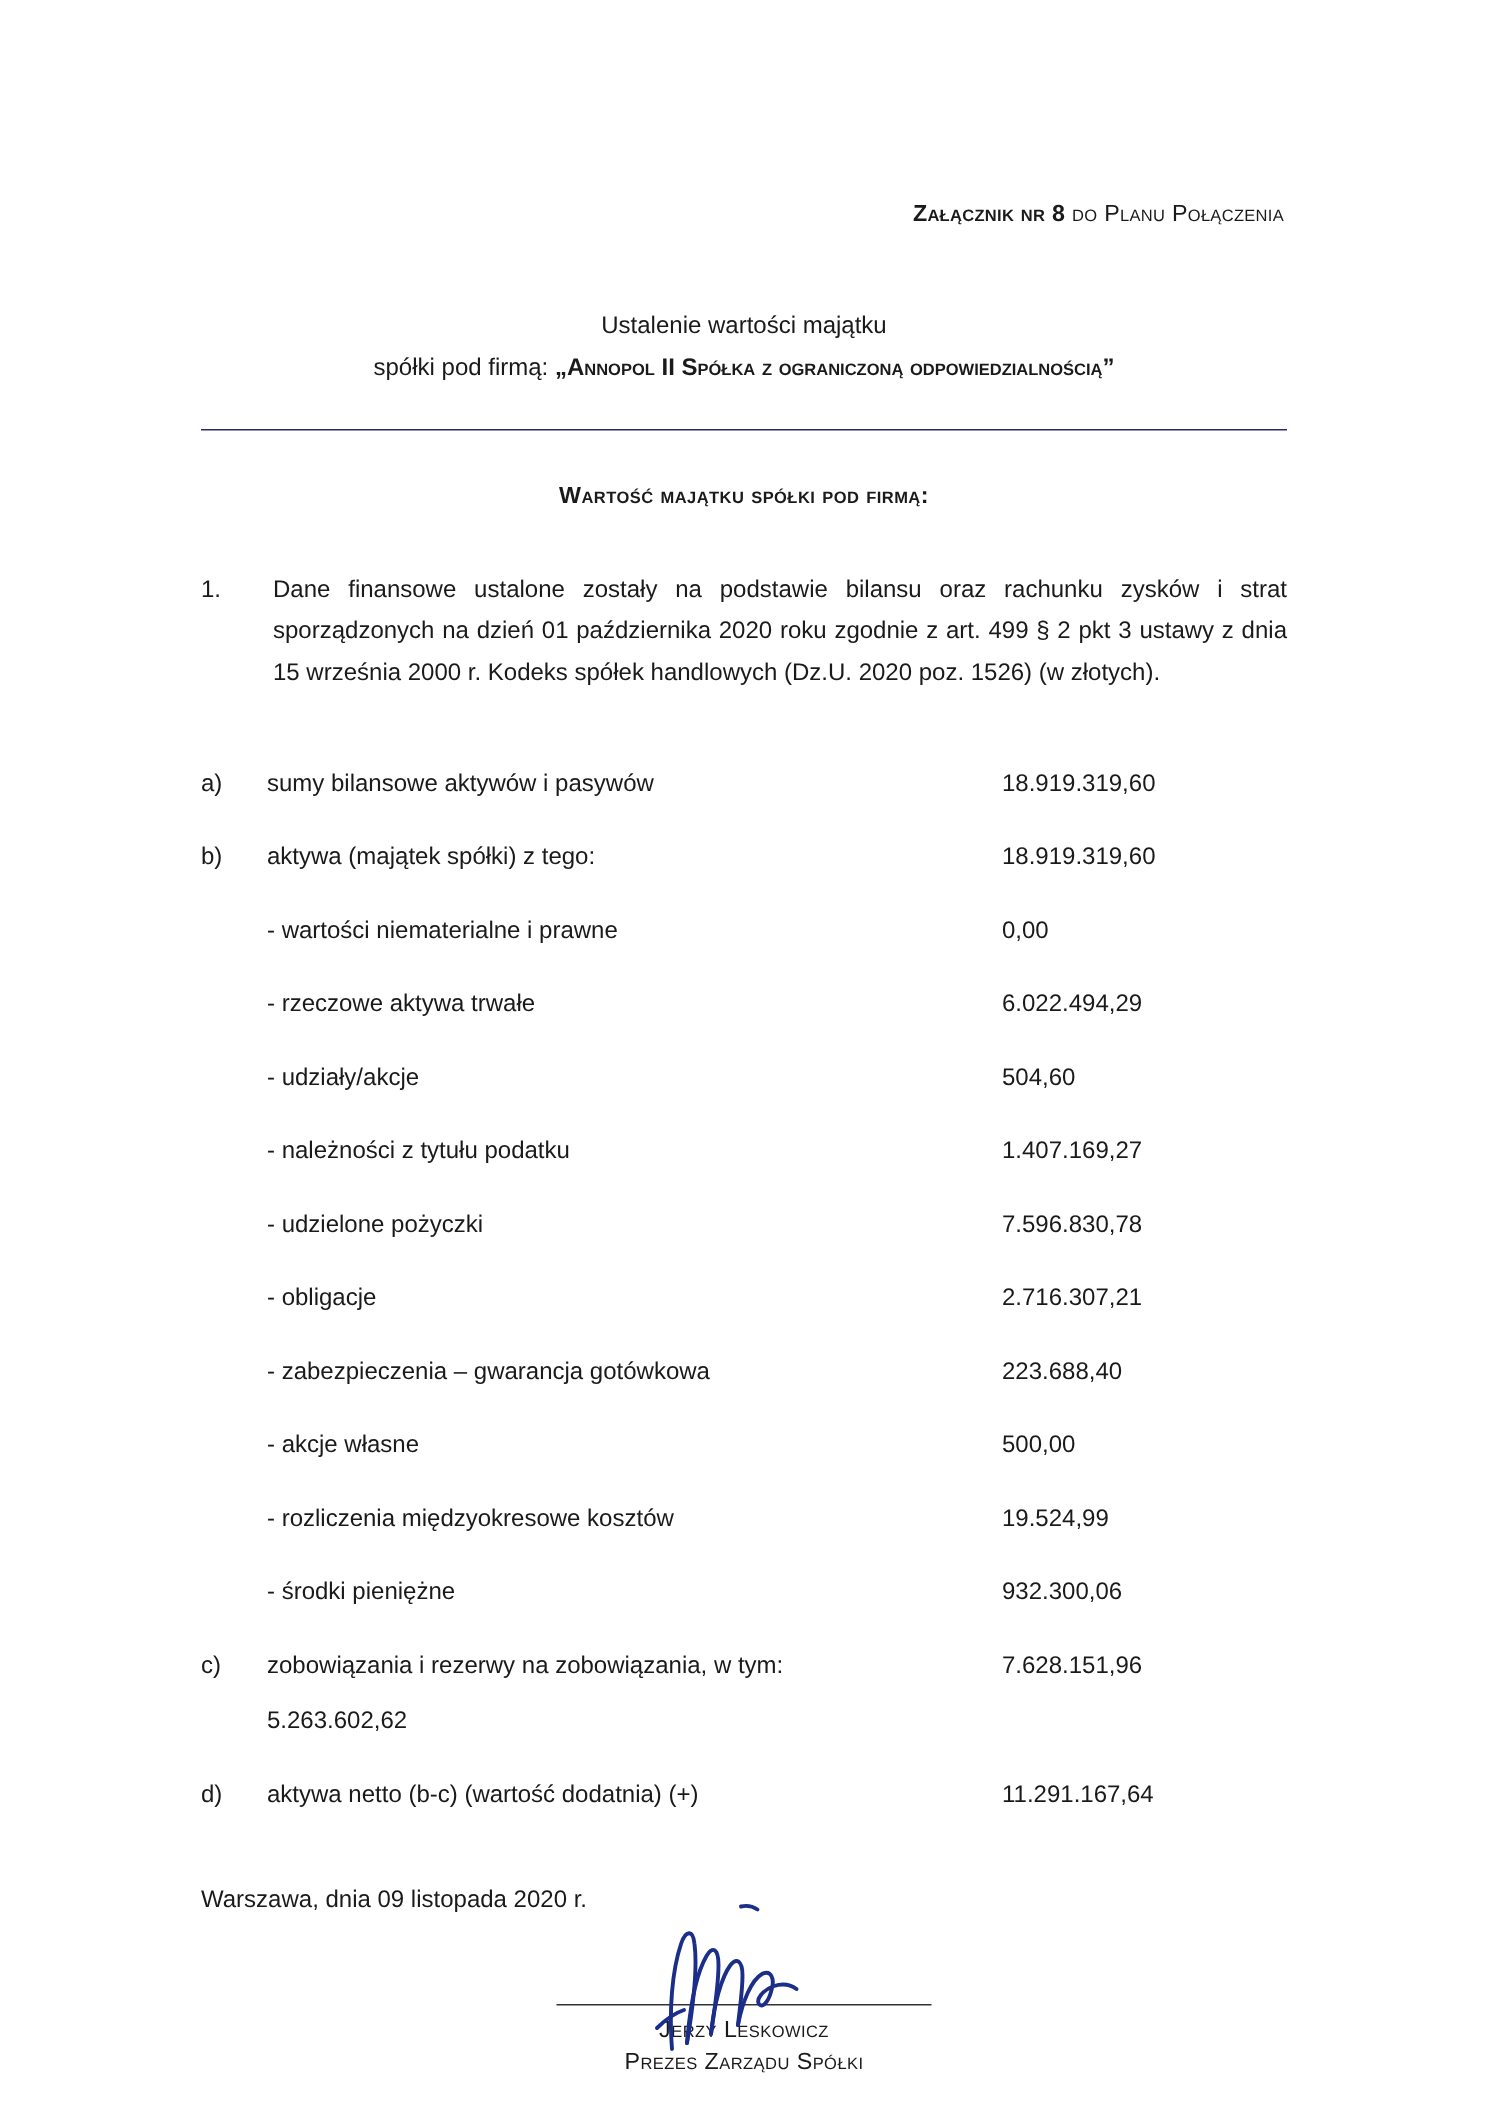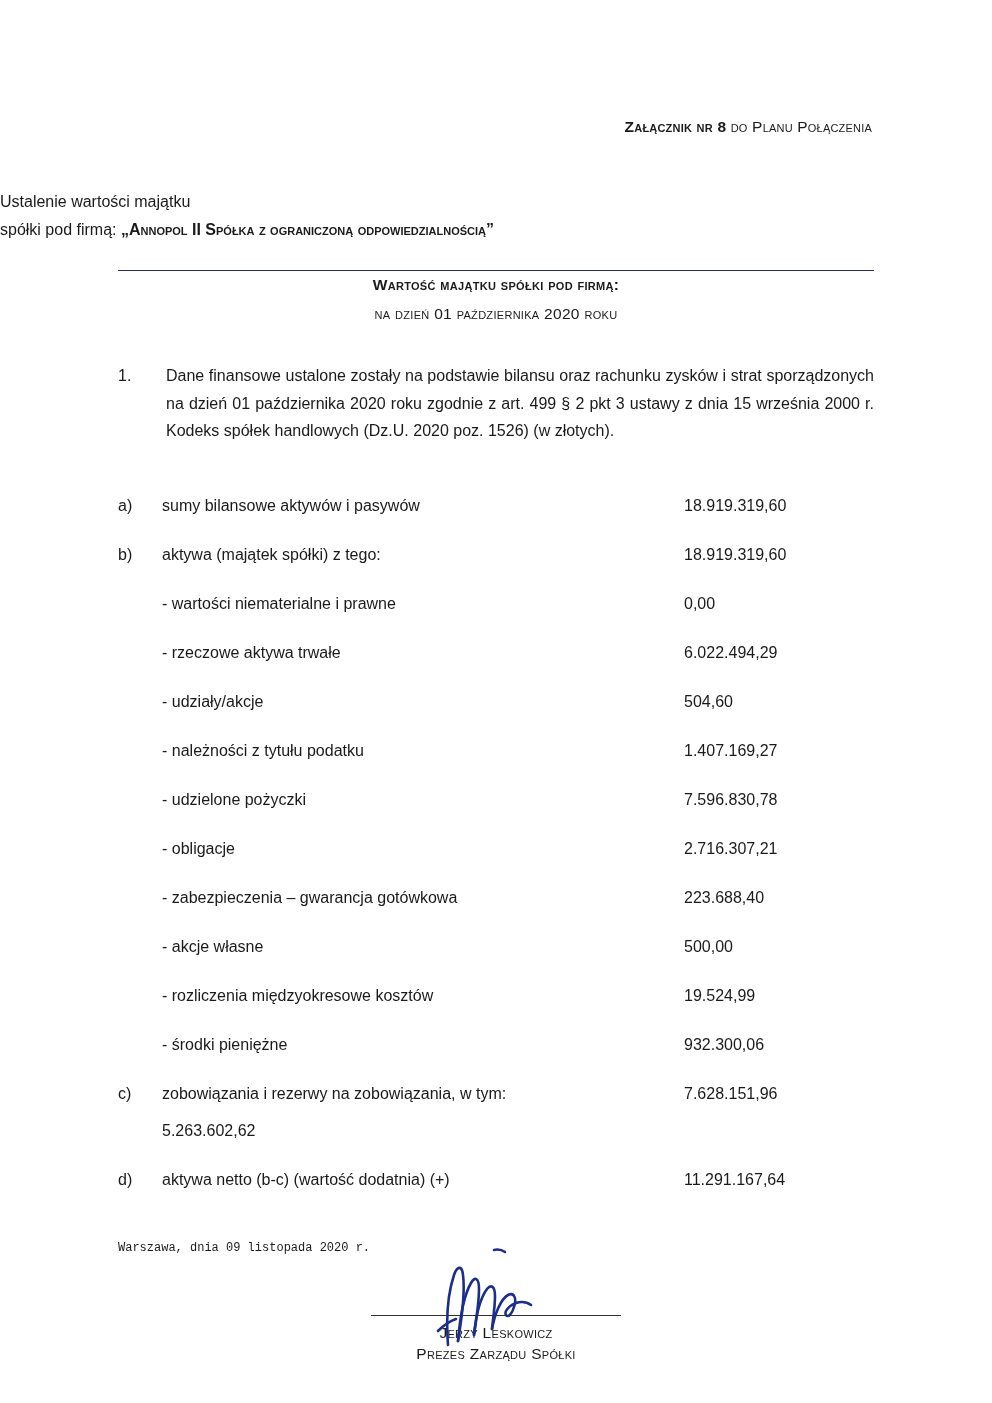--- a/index.html
+++ b/index.html
@@ -12,55 +12,57 @@
     height: 1403px;
     font-family: "Liberation Sans", sans-serif;
     color: #1a1a1a;
     position: relative;
     overflow: hidden;
   }
   .page {
     position: relative;
     width: 992px;
     height: 1403px;
-    padding: 0;
+    padding: 16px;
     box-sizing: border-box;
   }
 
   
   .doc-header {
     text-align: right;
     padding: 118px 120px 0 0;
     font-size: 15.5px;
     letter-spacing: 0.2px;
   }
   .sc {
     font-variant: small-caps;
   }
   .b { font-weight: bold; }
 
   
   .title-block {
+    text-align: center;
     margin-top: 52px;
     font-size: 16px;
     line-height: 1.75;
   }
   .title-line2 {
     font-size: 16px;
   }
 
   .rule {
     margin: 26px 118px 0 118px;
     border-top: 1px solid #2a2a6a;
     height: 0;
   }
 
   
   .heading {
     text-align: center;
+    margin-top: 30px;
     font-size: 15.5px;
     line-height: 1.85;
   }
   .heading .l1 { font-weight: bold; font-variant: small-caps; letter-spacing: 0.3px; }
   .heading .l2 { font-weight: bold; font-variant: small-caps; letter-spacing: 0.3px; font-size: 16.5px;}
   .heading .l3 { font-variant: small-caps; font-size: 15.5px; letter-spacing: 0.3px;}
 
   
   .para-wrap {
     margin: 34px 118px 0 118px;
@@ -97,22 +99,21 @@
   }
   .item-value {
     width: 190px;
     flex: 0 0 190px;
     text-align: left;
   }
 
   
   .place-date {
     margin: 52px 0 0 118px;
-    font-size: 12px;
-    font-family: Liberation Mono, monospace;
+    font-size: 16px;
   }
 
   .sign-area {
     margin-top: 60px;
     position: relative;
     text-align: center;
   }
   .sign-svg {
     position: absolute;
     left: 50%;
@@ -150,21 +151,20 @@
 
   <div class="title-block">
     <div>Ustalenie wartości majątku</div>
     <div class="title-line2"><span>spółki pod firmą: </span><span class="sc b">„Annopol II Spółka z ograniczoną odpowiedzialnością”</span></div>
   </div>
 
   <div class="rule"></div>
 
   <div class="heading">
     <div class="l1">Wartość majątku spółki pod firmą:</div>
-    <div class="l3">na dzień 01 października 2020 roku</div>
   </div>
 
   <div class="para-wrap">
     <div class="para-num">1.</div>
     <div class="para-text">Dane finansowe ustalone zostały na podstawie bilansu oraz rachunku zysków i strat sporządzonych na dzień 01 października 2020 roku zgodnie z art. 499 § 2 pkt 3 ustawy z dnia 15 września 2000 r. Kodeks spółek handlowych (Dz.U. 2020 poz. 1526) (w złotych).</div>
   </div>
 
   <div class="items">
 
     <div class="item-row">

